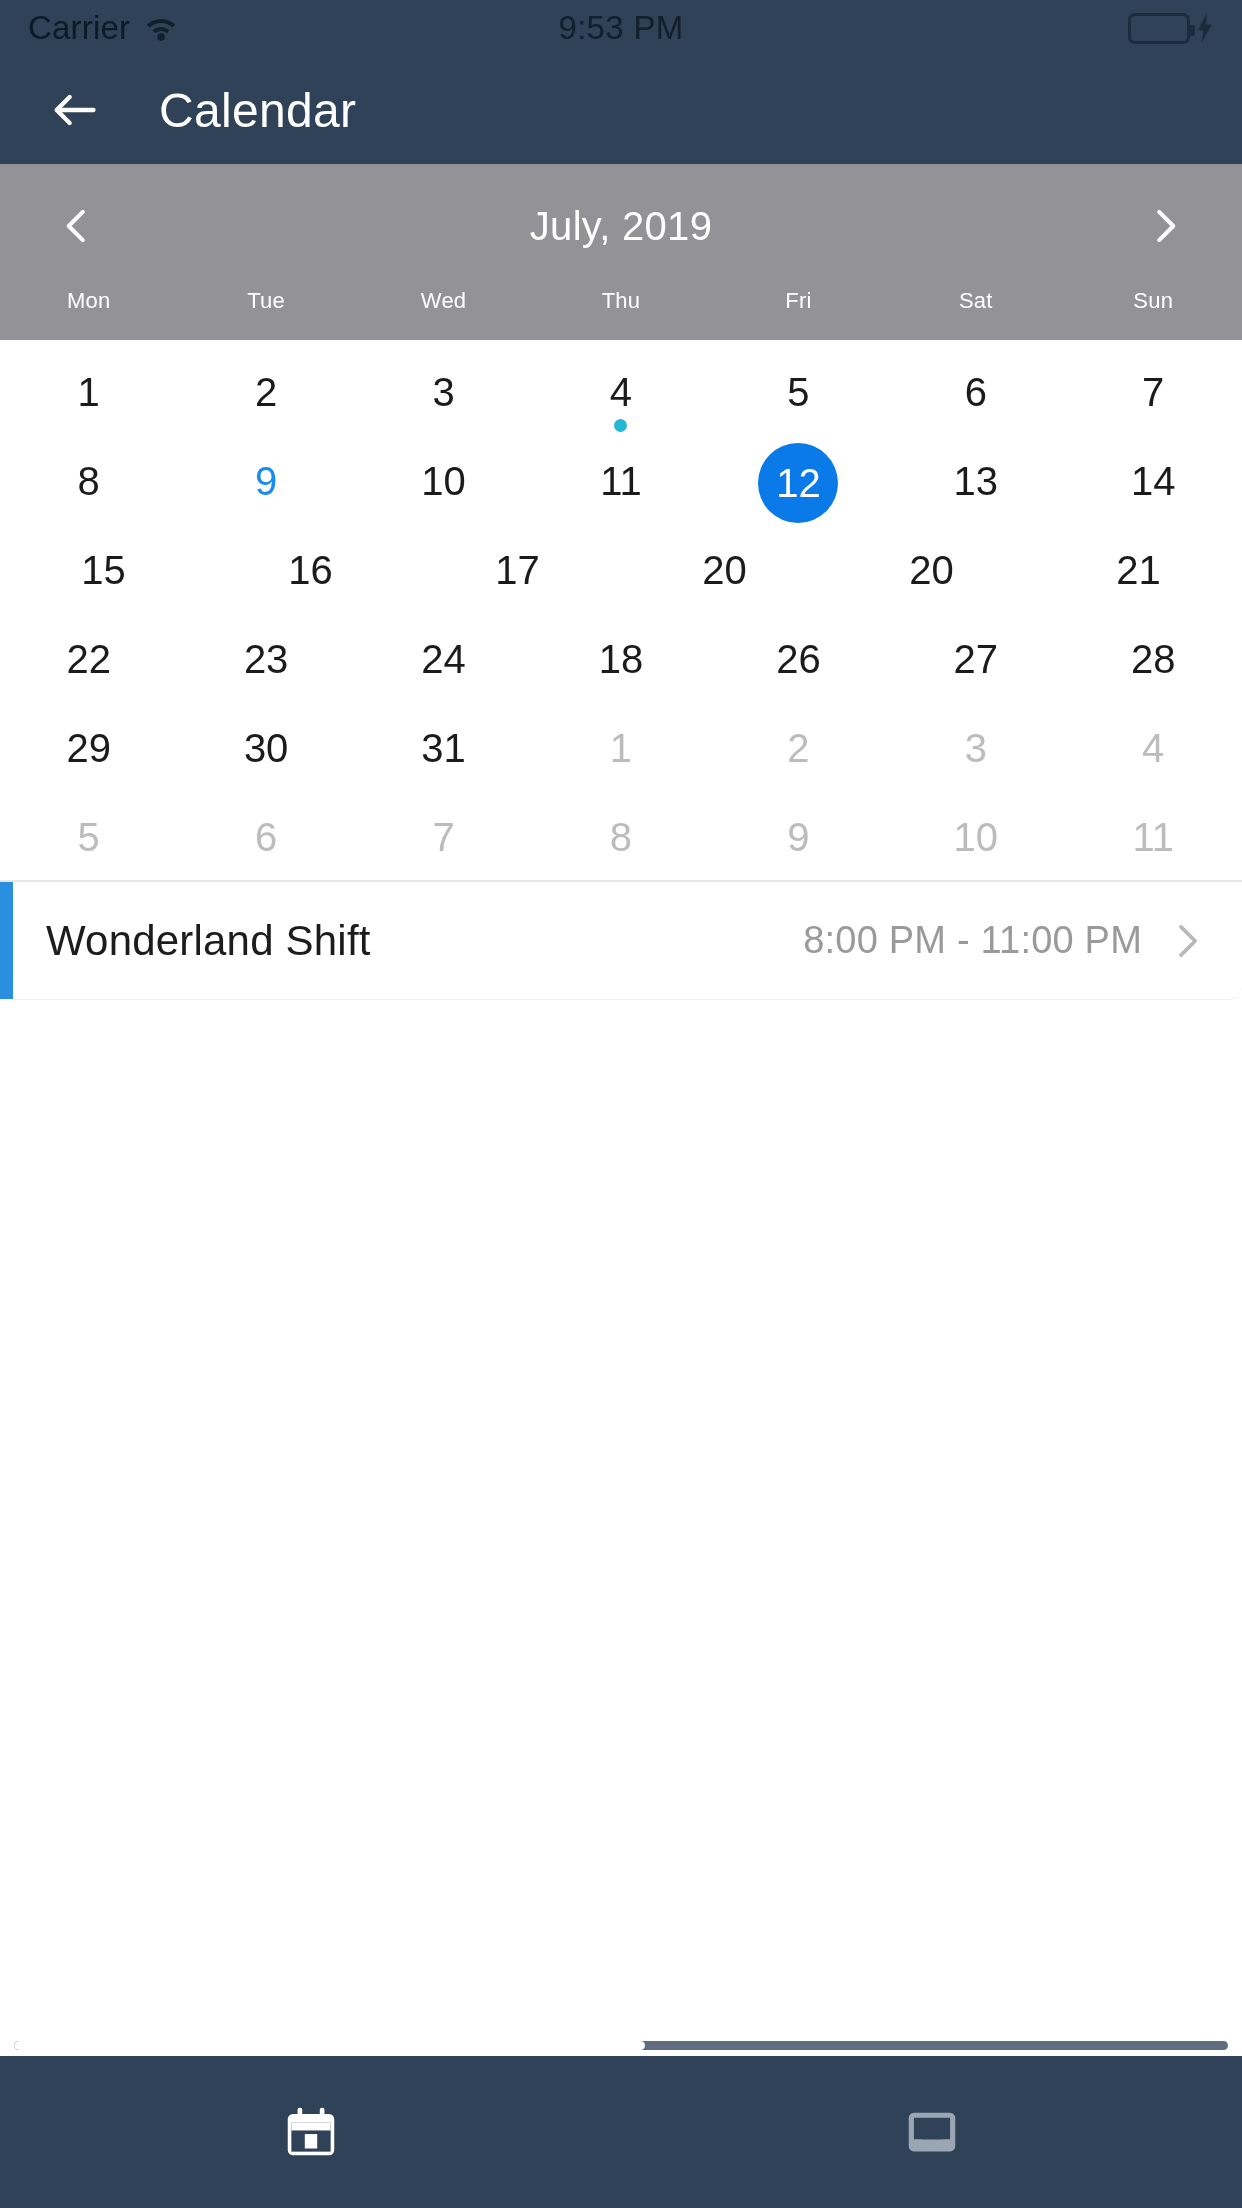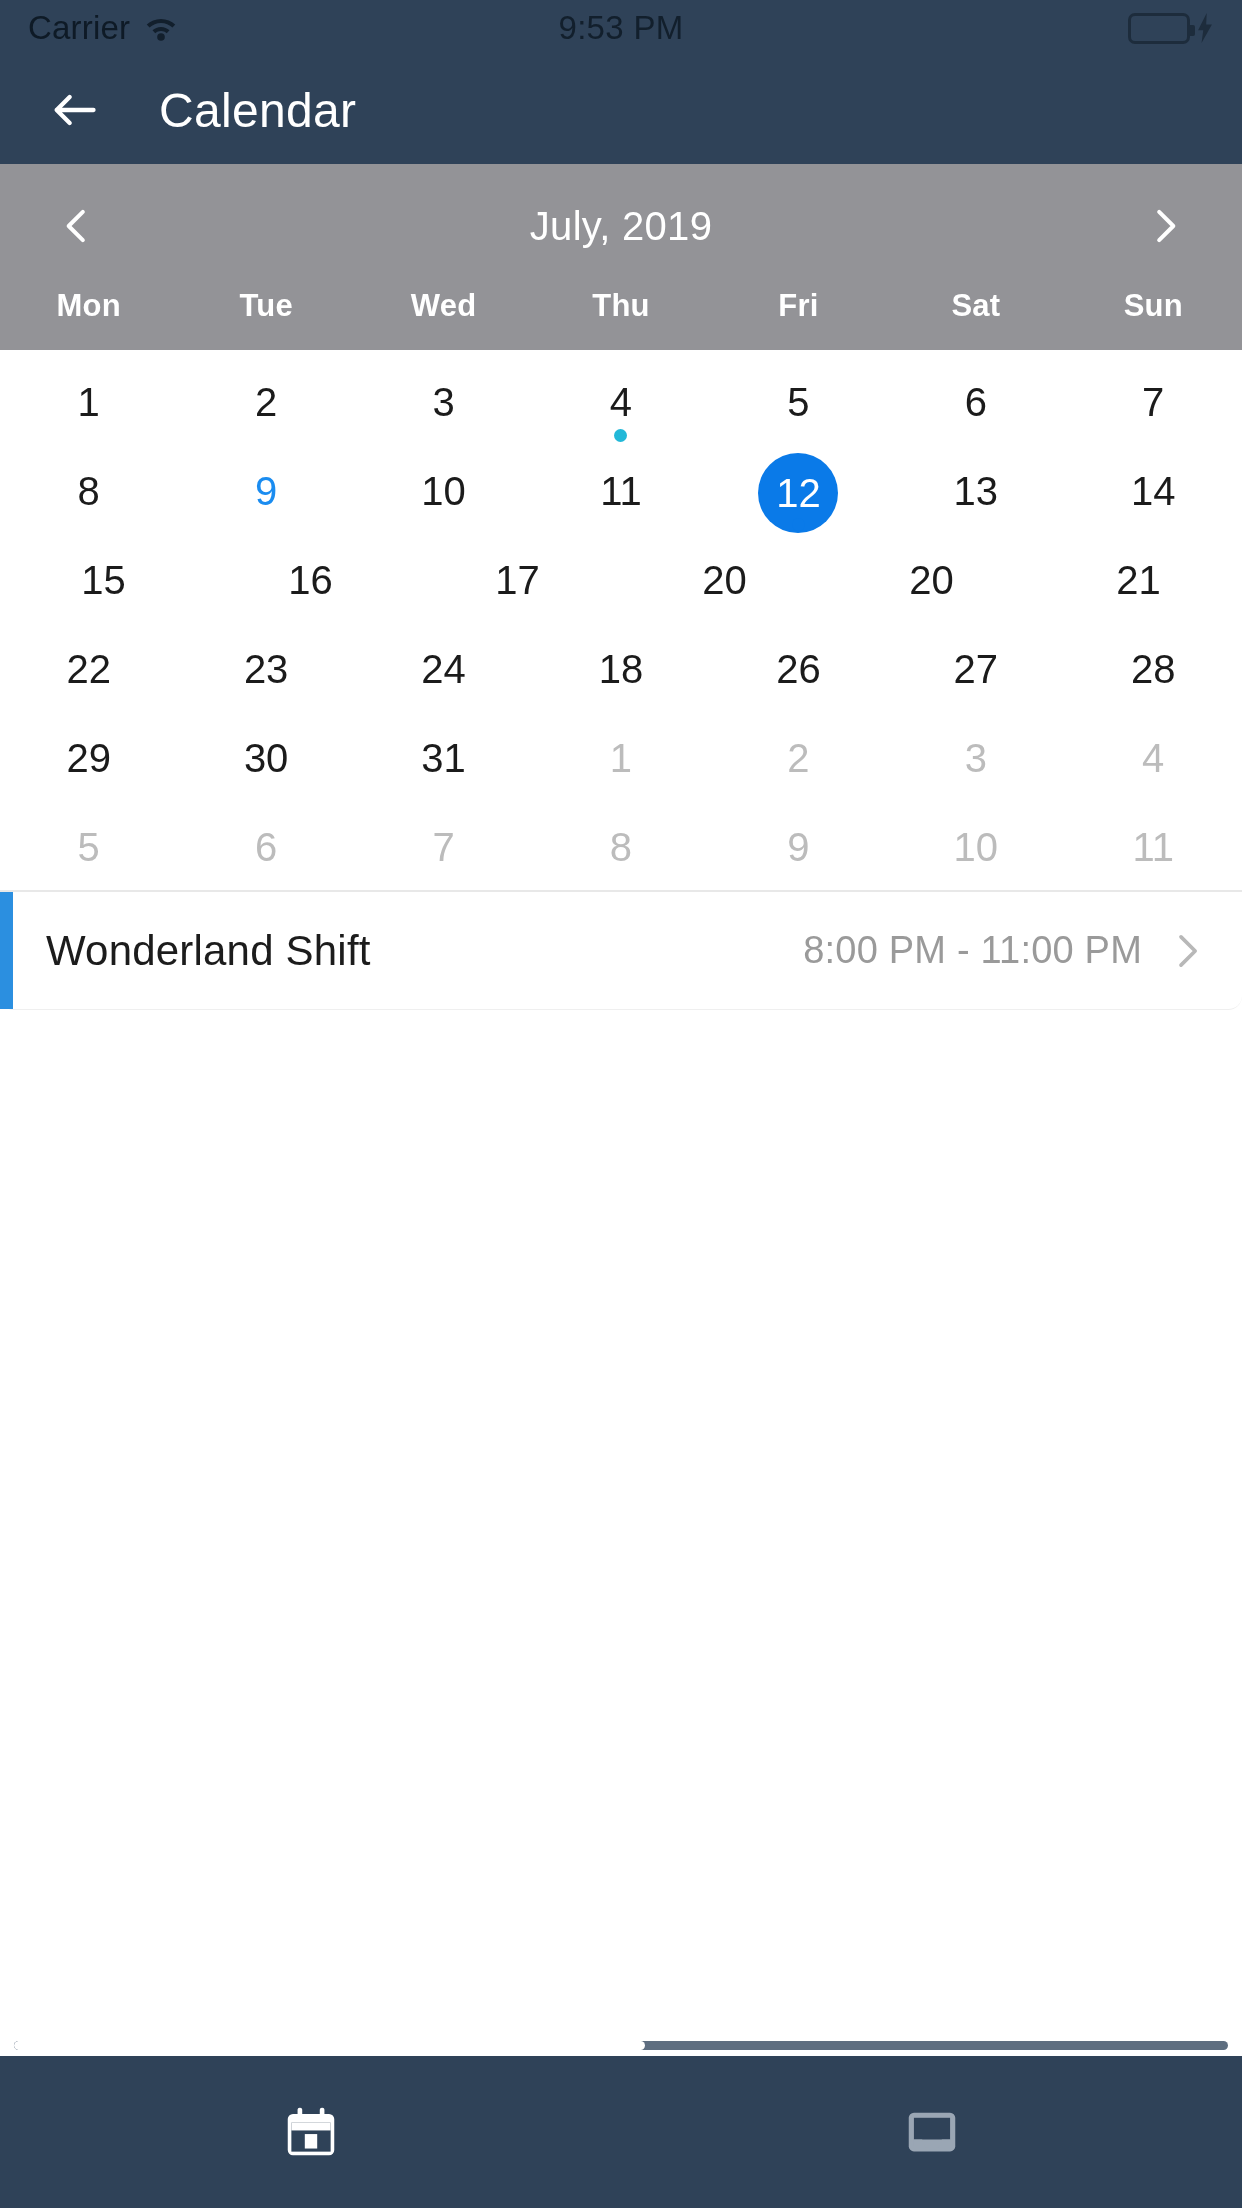--- a/index.html
+++ b/index.html
@@ -141,24 +141,23 @@
     color: #ffffff;
     letter-spacing: 0.3px;
   }
   .weekday-row {
     display: flex;
     padding: 14px 0 26px 0;
   }
   .weekday-cell {
     flex: 1;
     text-align: center;
-    font-size: 31px;
+    font-size: 22px;
     color: #ffffff;
     letter-spacing: 0.2px;
-    font-weight: bold;
   }
 
   
   .cal-grid {
     background: #ffffff;
     padding-top: 6px;
     flex: 0 0 auto;
   }
   .week-row {
     display: flex;

